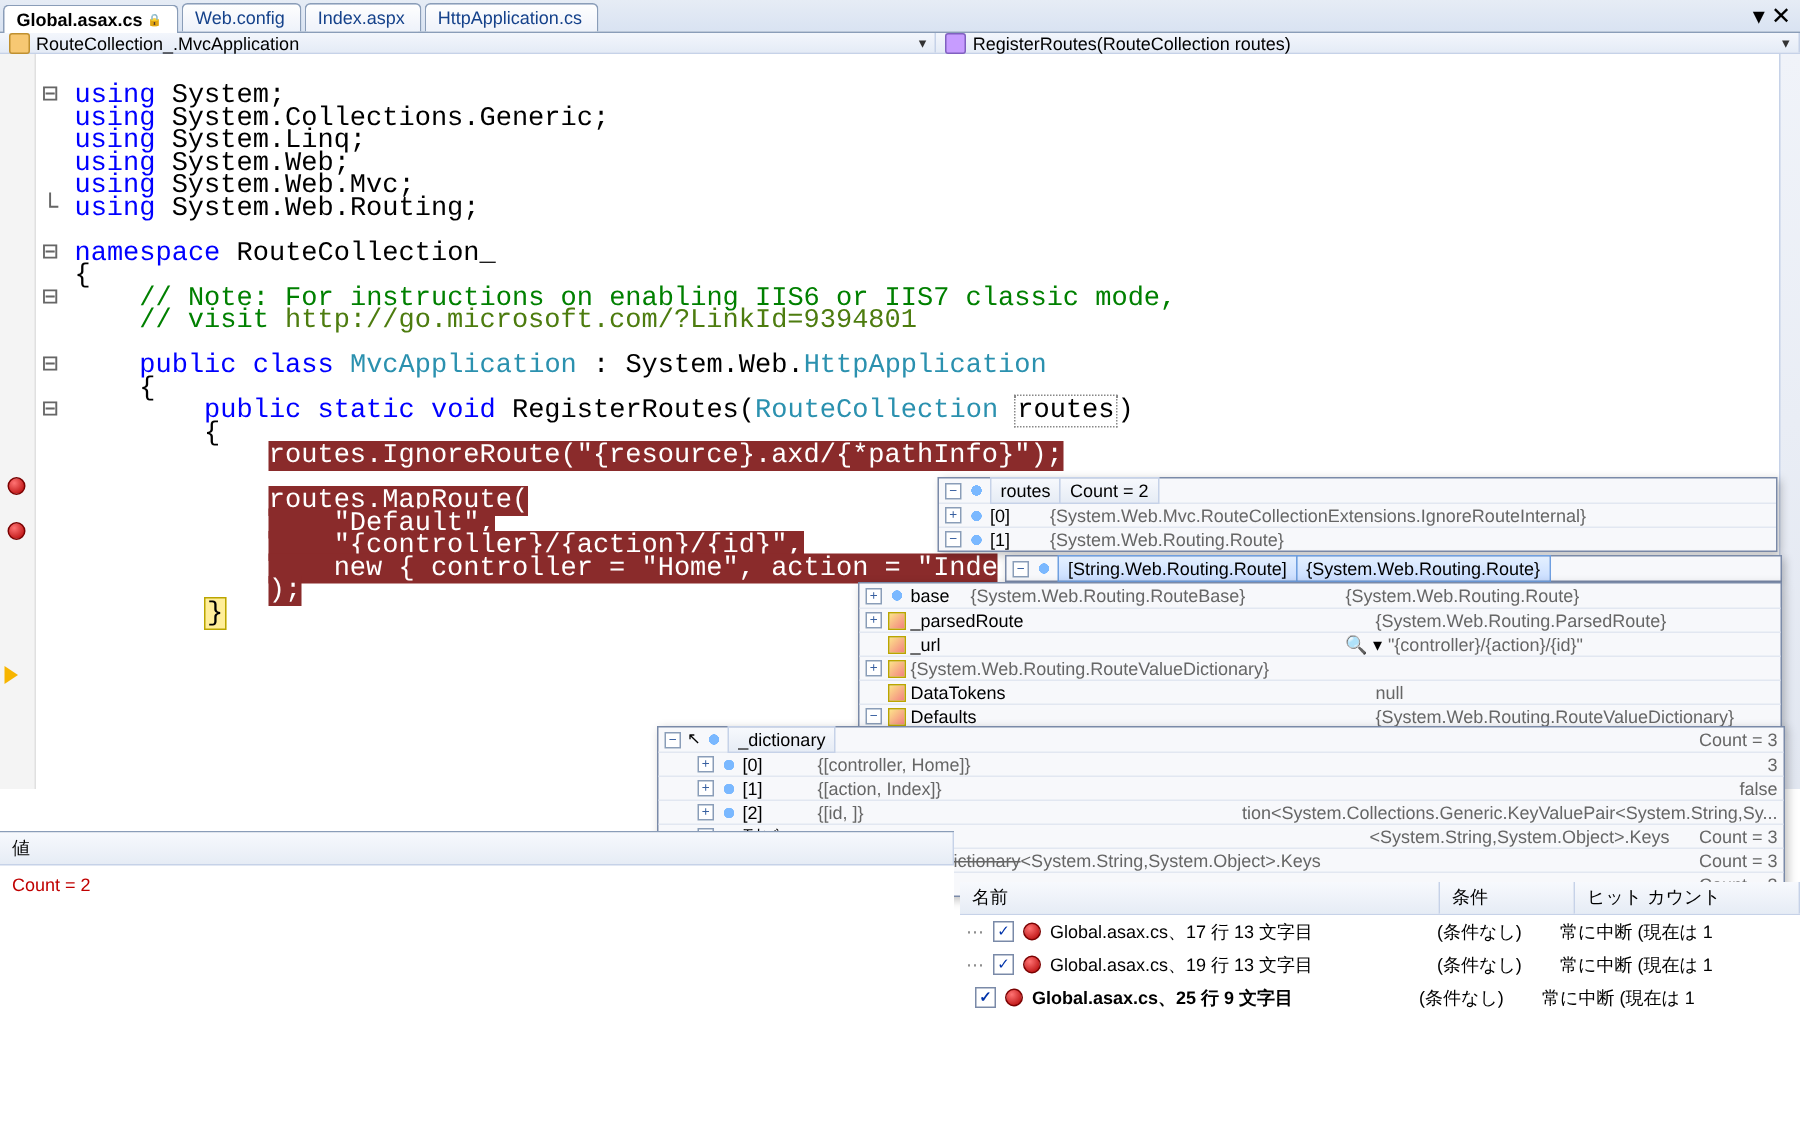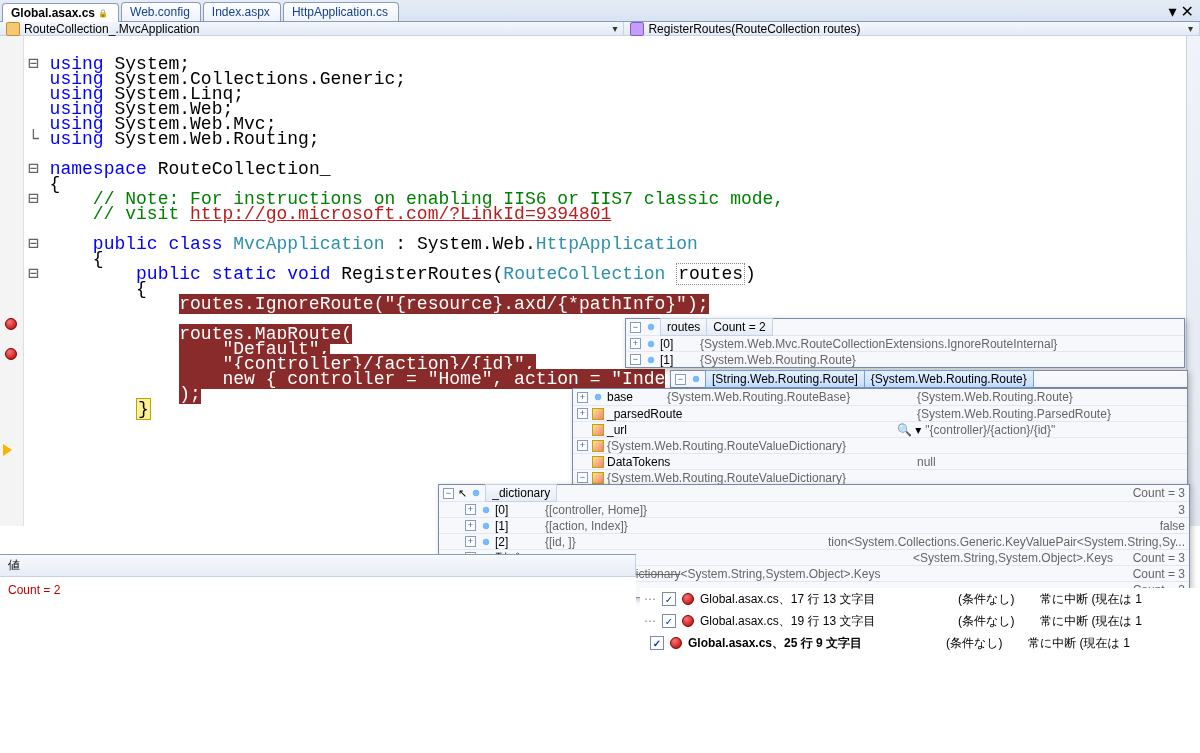--- a/index.html
+++ b/index.html
@@ -23,21 +23,21 @@
   .editor { position: relative; height: 490px; background: #fff; border-right: 14px solid #e9edf5; }
   .gutter { position: absolute; left: 0; top: 0; bottom: 0; width: 24px; border-right: 1px solid #e0e0e0; background: #f4f4f4; }
   .breakpoint { position: absolute; left: 5px; width: 12px; height: 12px; border-radius: 50%; background: radial-gradient(circle at 35% 30%, #ff7373, #b00000); border: 1px solid #7a0000; }
   .bp-arrow { position: absolute; left: 3px; width: 0; height: 0; border-top: 6px solid transparent; border-bottom: 6px solid transparent; border-left: 9px solid #f7b500; }
   .code { position: absolute; left: 28px; top: 6px; white-space: pre; line-height: 15px; font-size: 18px; }
   .k-blue { color: #0000ff; }
   .k-teal { color: #2b91af; }
   .k-green { color: #008000; }
   .outline { color: #666; }
   .hl-block { background: #8a2b2b; color: #fff; display: inline; }
-  .comment-link { color: #b91c1c; text-decoration: underline; }
+  .comment-link { color: #4d7c0f; }
   .box-char { border: 1px dotted #888; padding: 0 1px; }
   .caret-yellow { background: #ffee99; border: 1px solid #bba500; padding: 0 1px; }
   .vscroll { position: absolute; right: -14px; top: 0; bottom: 0; width: 14px; background: linear-gradient(#f0f3f9,#e2e7f1); border-left: 1px solid #c6d2e8; }
 
   
   .dbg-panel { position: absolute; background: #f7f8fb; border: 1px solid #7a8aa8; box-shadow: 2px 2px 6px rgba(0,0,0,0.25); font-family: "Segoe UI", Tahoma, sans-serif; font-size: 12px; }
   .dbg-row { display: flex; align-items: center; height: 16px; line-height: 16px; padding: 0 4px; white-space: nowrap; }
   .dbg-row + .dbg-row { border-top: 1px solid #e2e7f1; }
   .tree-pm { width: 11px; height: 11px; border: 1px solid #8a9db8; display: inline-flex; align-items: center; justify-content: center; font-size: 9px; line-height: 9px; margin-right: 4px; background: #fff; color: #3860a0; cursor: pointer; }
   .field-ico { width: 12px; height: 12px; display: inline-block; margin-right: 3px; background: radial-gradient(circle, #7ab8ff 40%, transparent 42%); border-radius: 2px; }
@@ -153,21 +153,21 @@
     <span class="field-ico"></span>
     <span class="header-cell sel">[String.Web.Routing.Route]</span>
     <span class="header-cell sel" style="margin-left:-1px;">{System.Web.Routing.Route}</span>
   </div>
 </div>
 
 <div class="dbg-panel" style="left:572px; top:388px; width:616px;">
   <div class="dbg-row">
       <span class="tree-pm">+</span>
       <span class="field-ico"></span>
-      <span style="width:60px;">base</span>
+      <span style="width:40px;">base</span>
       <span class="grey" style="width:250px;">{System.Web.Routing.RouteBase}</span>
       <span class="grey">{System.Web.Routing.Route}</span>
     </div>
   <div class="dbg-row">
       <span class="tree-pm">+</span>
       <span class="prop-ico"></span>
       <span style="width:310px;">_parsedRoute</span>
       <span class="grey">{System.Web.Routing.ParsedRoute}</span>
     </div>
   <div class="dbg-row">
@@ -184,20 +184,21 @@
     </div>
   <div class="dbg-row">
       <span style="width:15px;"></span>
       <span class="prop-ico"></span>
       <span style="width:310px;">DataTokens</span>
       <span class="grey">null</span>
     </div>
   <div class="dbg-row">
       <span class="tree-pm">−</span>
       <span class="prop-ico"></span>
+      <span style="width:310px;">Defaults</span>
       <span class="grey">{System.Web.Routing.RouteValueDictionary}</span>
     </div>
 </div>
 
 <div class="dbg-panel" style="left:438px; top:484px; width:752px;">
   <div class="dbg-row">
       <span class="tree-pm">−</span>
       <span style="font-size:11px;margin-right:3px;">↖</span>
       <span class="field-ico"></span>
       <span class="header-cell">_dictionary</span>
@@ -251,20 +252,25 @@
 </div>
 
 <div class="bottom-left">
   <div class="grid-header">
       <div class="gh-cell" style="flex:1;">値</div>
     </div>
   <div style="padding:6px 8px; color:#c00000;">Count = 2</div>
 </div>
 
 <div class="bottom-right">
+  <div class="grid-header">
+    <div class="gh-cell" style="width:320px;">名前</div>
+    <div class="gh-cell" style="width:90px;">条件</div>
+    <div class="gh-cell" style="flex:1;">ヒット カウント</div>
+  </div>
   <div class="bp-list-row">
     <span style="color:#888;">⋯</span>
       <span class="chk">✓</span>
       <span class="breakpoint" style="position:static;"></span>
     <span style="width:252px;">Global.asax.cs、17 行 13 文字目</span>
       <span style="width:76px;">(条件なし)</span>
       <span>常に中断 (現在は 1</span>
   </div>
   <div class="bp-list-row">
     <span style="color:#888;">⋯</span>

